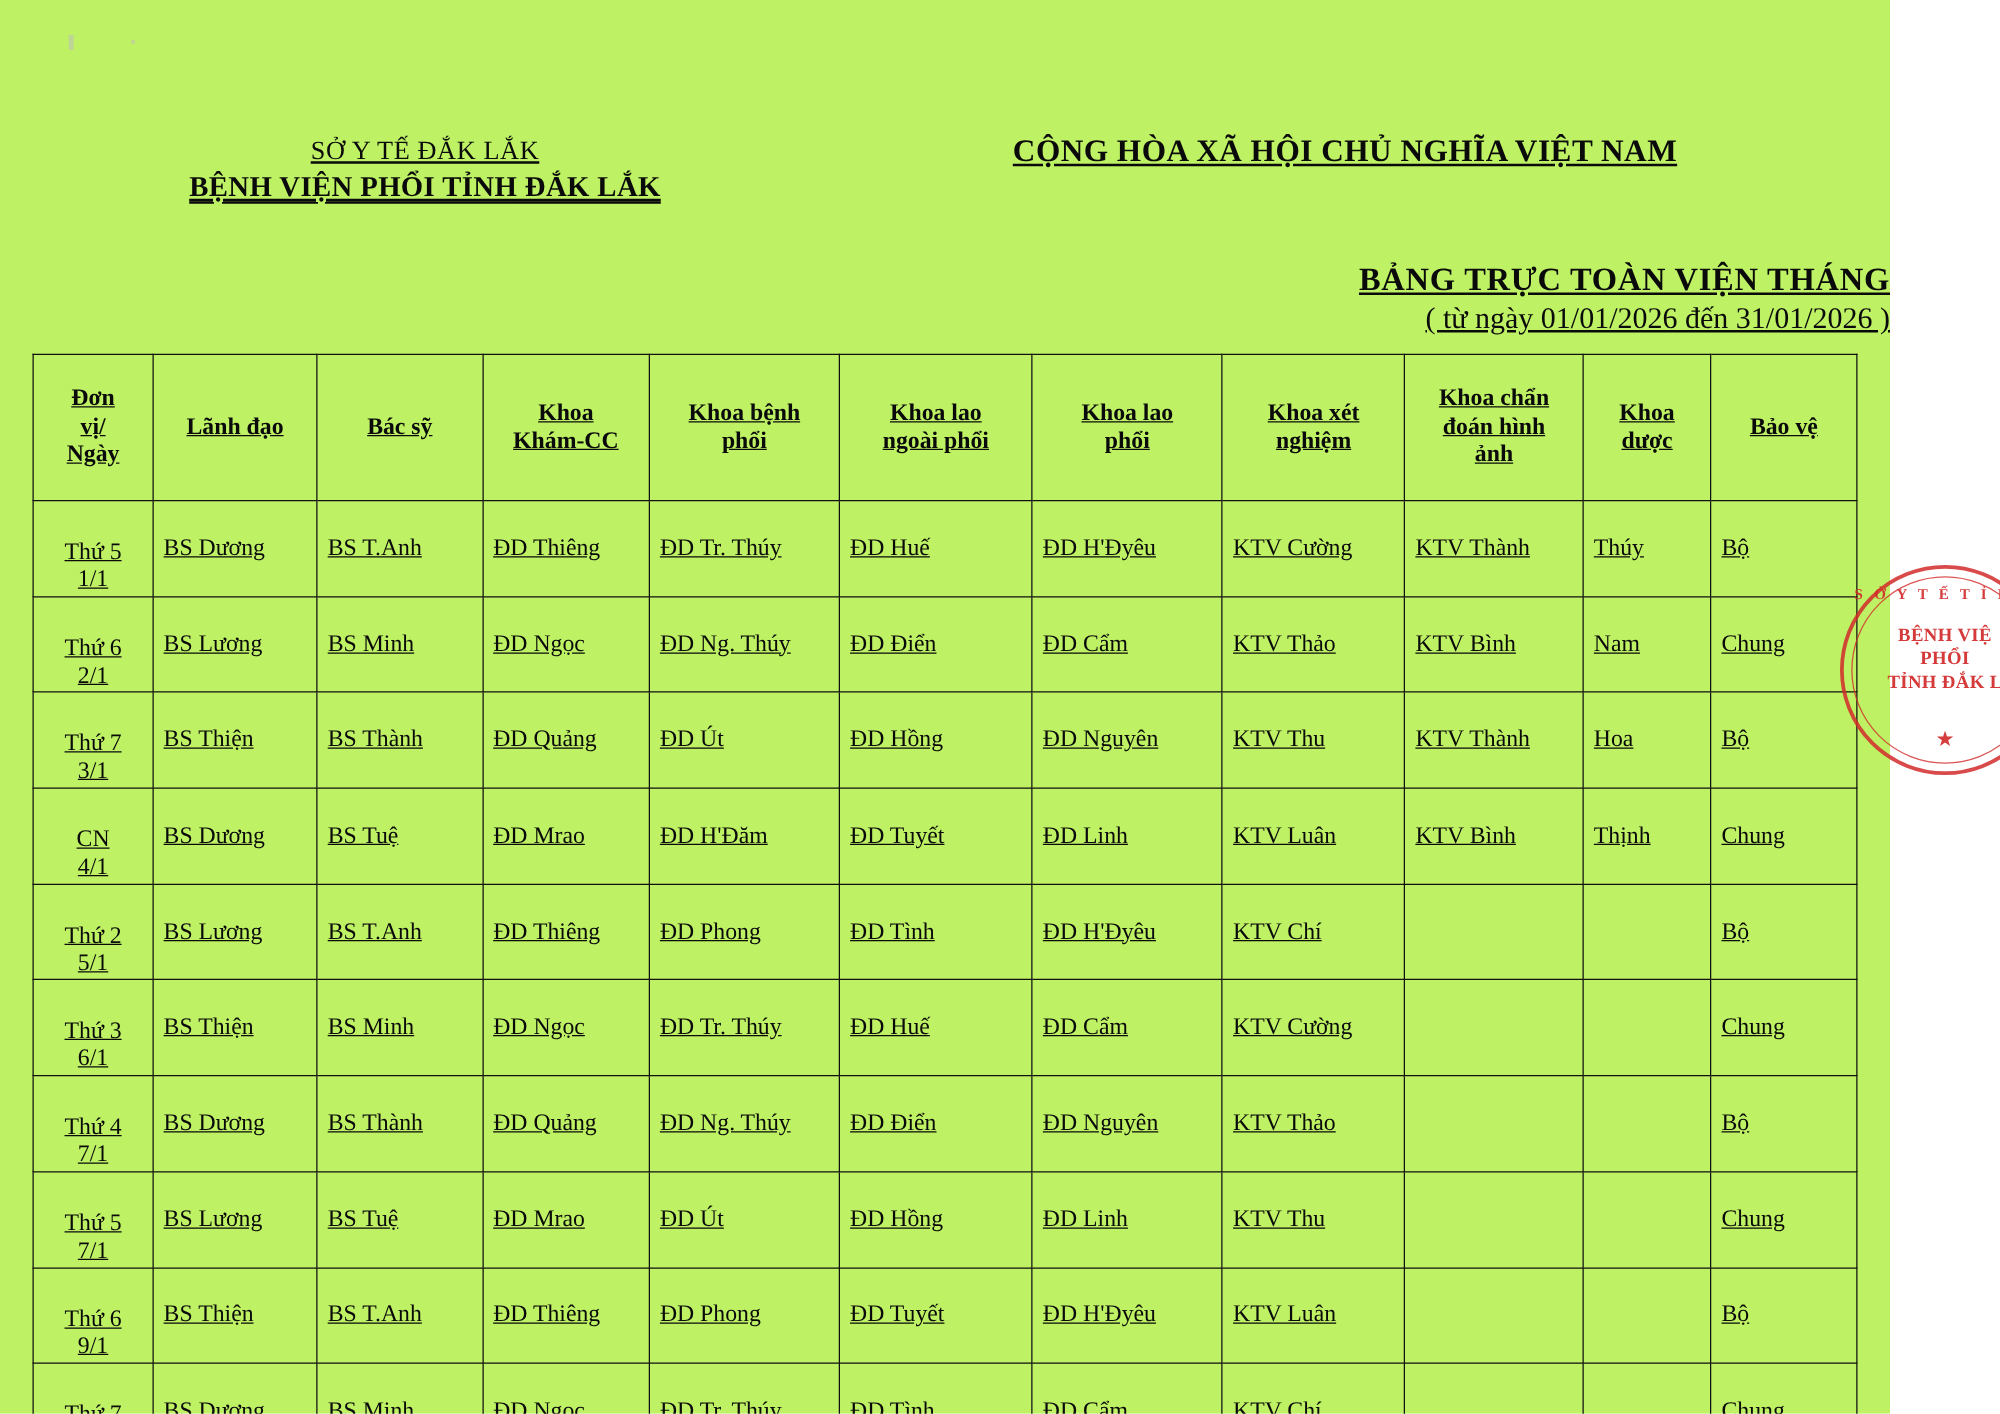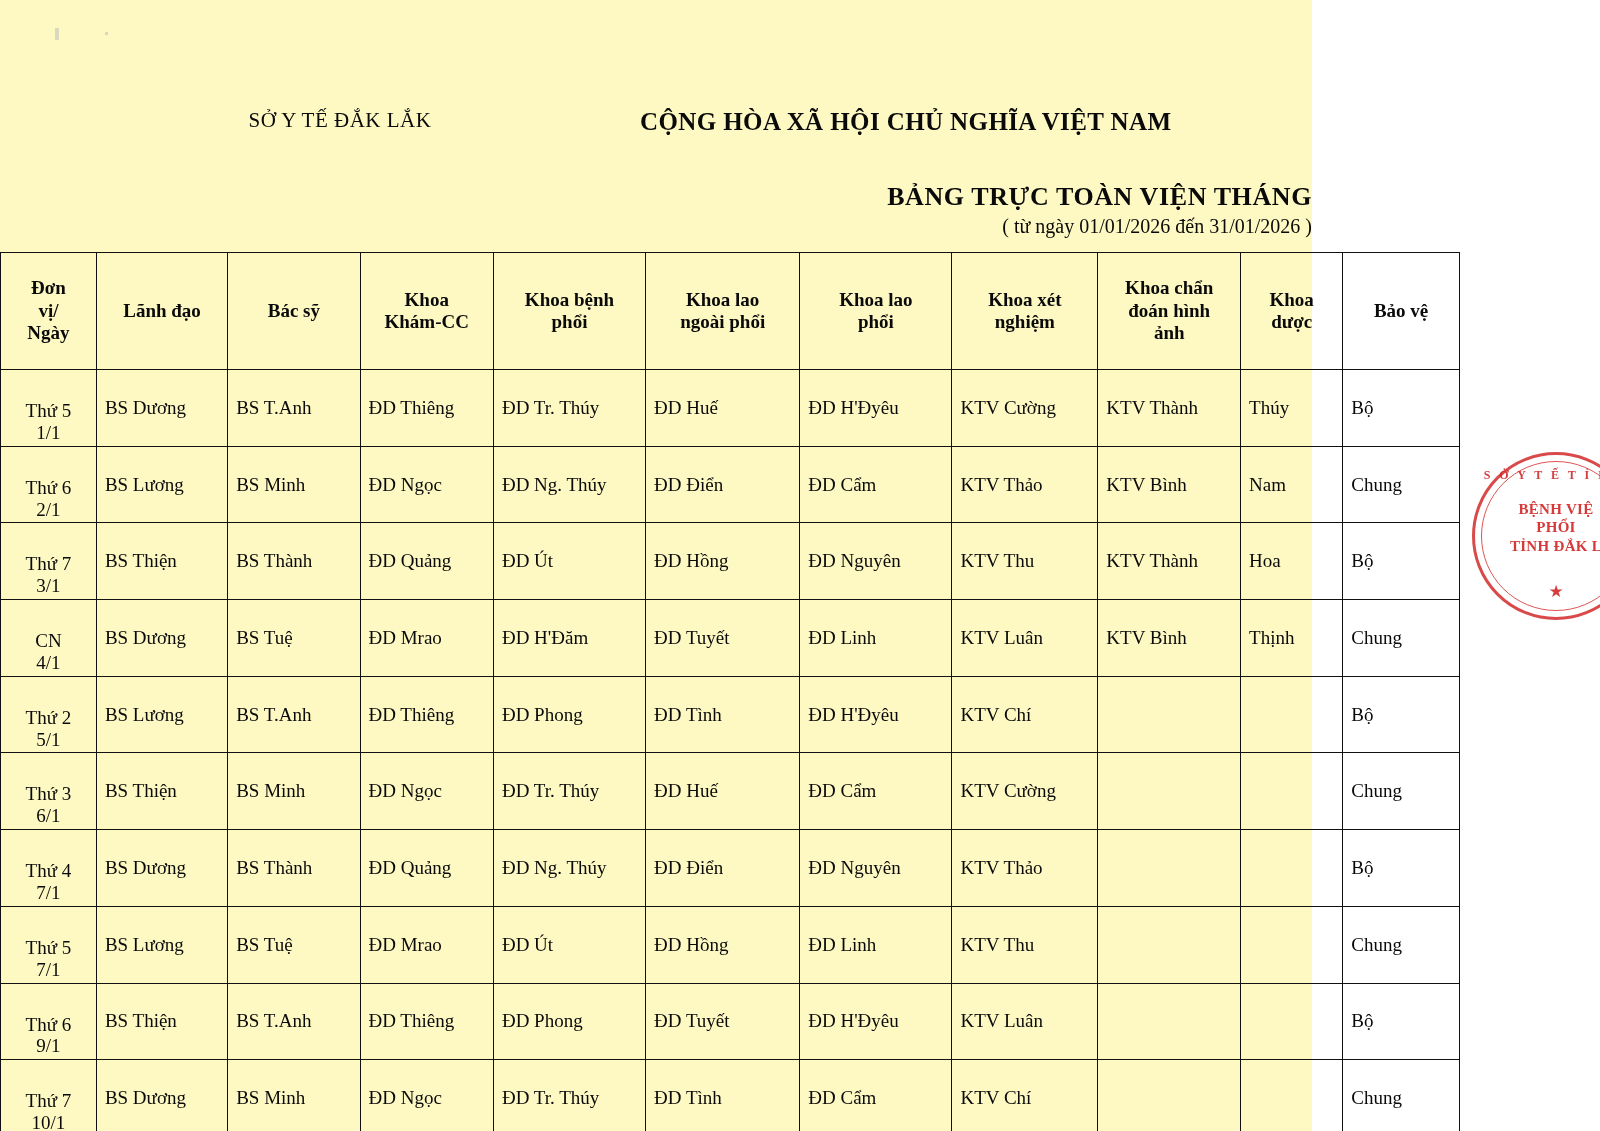--- a/index.html
+++ b/index.html
@@ -10,39 +10,40 @@
   body {
     width: 1600px;
     height: 1131px;
     font-family: "Liberation Serif", serif;
     color: #0a0a0a;
     position: relative;
     overflow: hidden;
   }
   .page {
     position: relative;
-    width: 1312px;
+    width: 1512px;
     height: 1131px;
-    background: #fef9c3;
+    background: #bef264;
+    text-decoration: underline;
   }
   
   .header {
     display: flex;
     flex-direction: row;
     align-items: flex-start;
     padding-top: 108px;
   }
   .header-left {
     width: 600px;
     text-align: center;
     padding-left: 40px;
   }
   .header-right {
     flex: 1;
-    text-align: left;
+    text-align: center;
   }
   .org-line1 {
     font-size: 21px;
     letter-spacing: 0.5px;
     font-weight: 400;
   }
   .org-line2 {
     font-size: 23px;
     font-weight: bold;
     text-decoration: underline;
@@ -65,21 +66,21 @@
   .title-block {
     text-align: right;
     margin-top: 46px;
   }
   .doc-title {
     font-size: 26px;
     font-weight: bold;
     letter-spacing: 0.6px;
   }
   .doc-subtitle {
-    font-size: 20px;
+    font-size: 24px;
     margin-top: 3px;
   }
   
   .table-wrap {
     margin: 14px auto 0 auto;
     width: 1460px;
   }
   table.schedule {
     border-collapse: collapse;
     width: 100%;
@@ -193,20 +194,21 @@
 <body>
 
 <div class="page">
 
   <div class="scan-speck" style="left:55px;top:28px;width:4px;height:12px;"></div>
   <div class="scan-speck" style="left:105px;top:32px;width:3px;height:3px;"></div>
 
   <div class="header">
     <div class="header-left">
       <div class="org-line1">SỞ Y TẾ ĐẮK LẮK</div>
+      <div class="org-line2">BỆNH VIỆN PHỔI TỈNH ĐẮK LẮK</div>
     </div>
     <div class="header-right">
       <div class="country-line1">CỘNG HÒA XÃ HỘI CHỦ NGHĨA VIỆT NAM</div>
     </div>
   </div>
 
   <div class="title-block">
     <div class="doc-title">BẢNG TRỰC TOÀN VIỆN THÁNG</div>
     <div class="doc-subtitle">( từ ngày 01/01/2026 đến 31/01/2026 )</div>
   </div>

